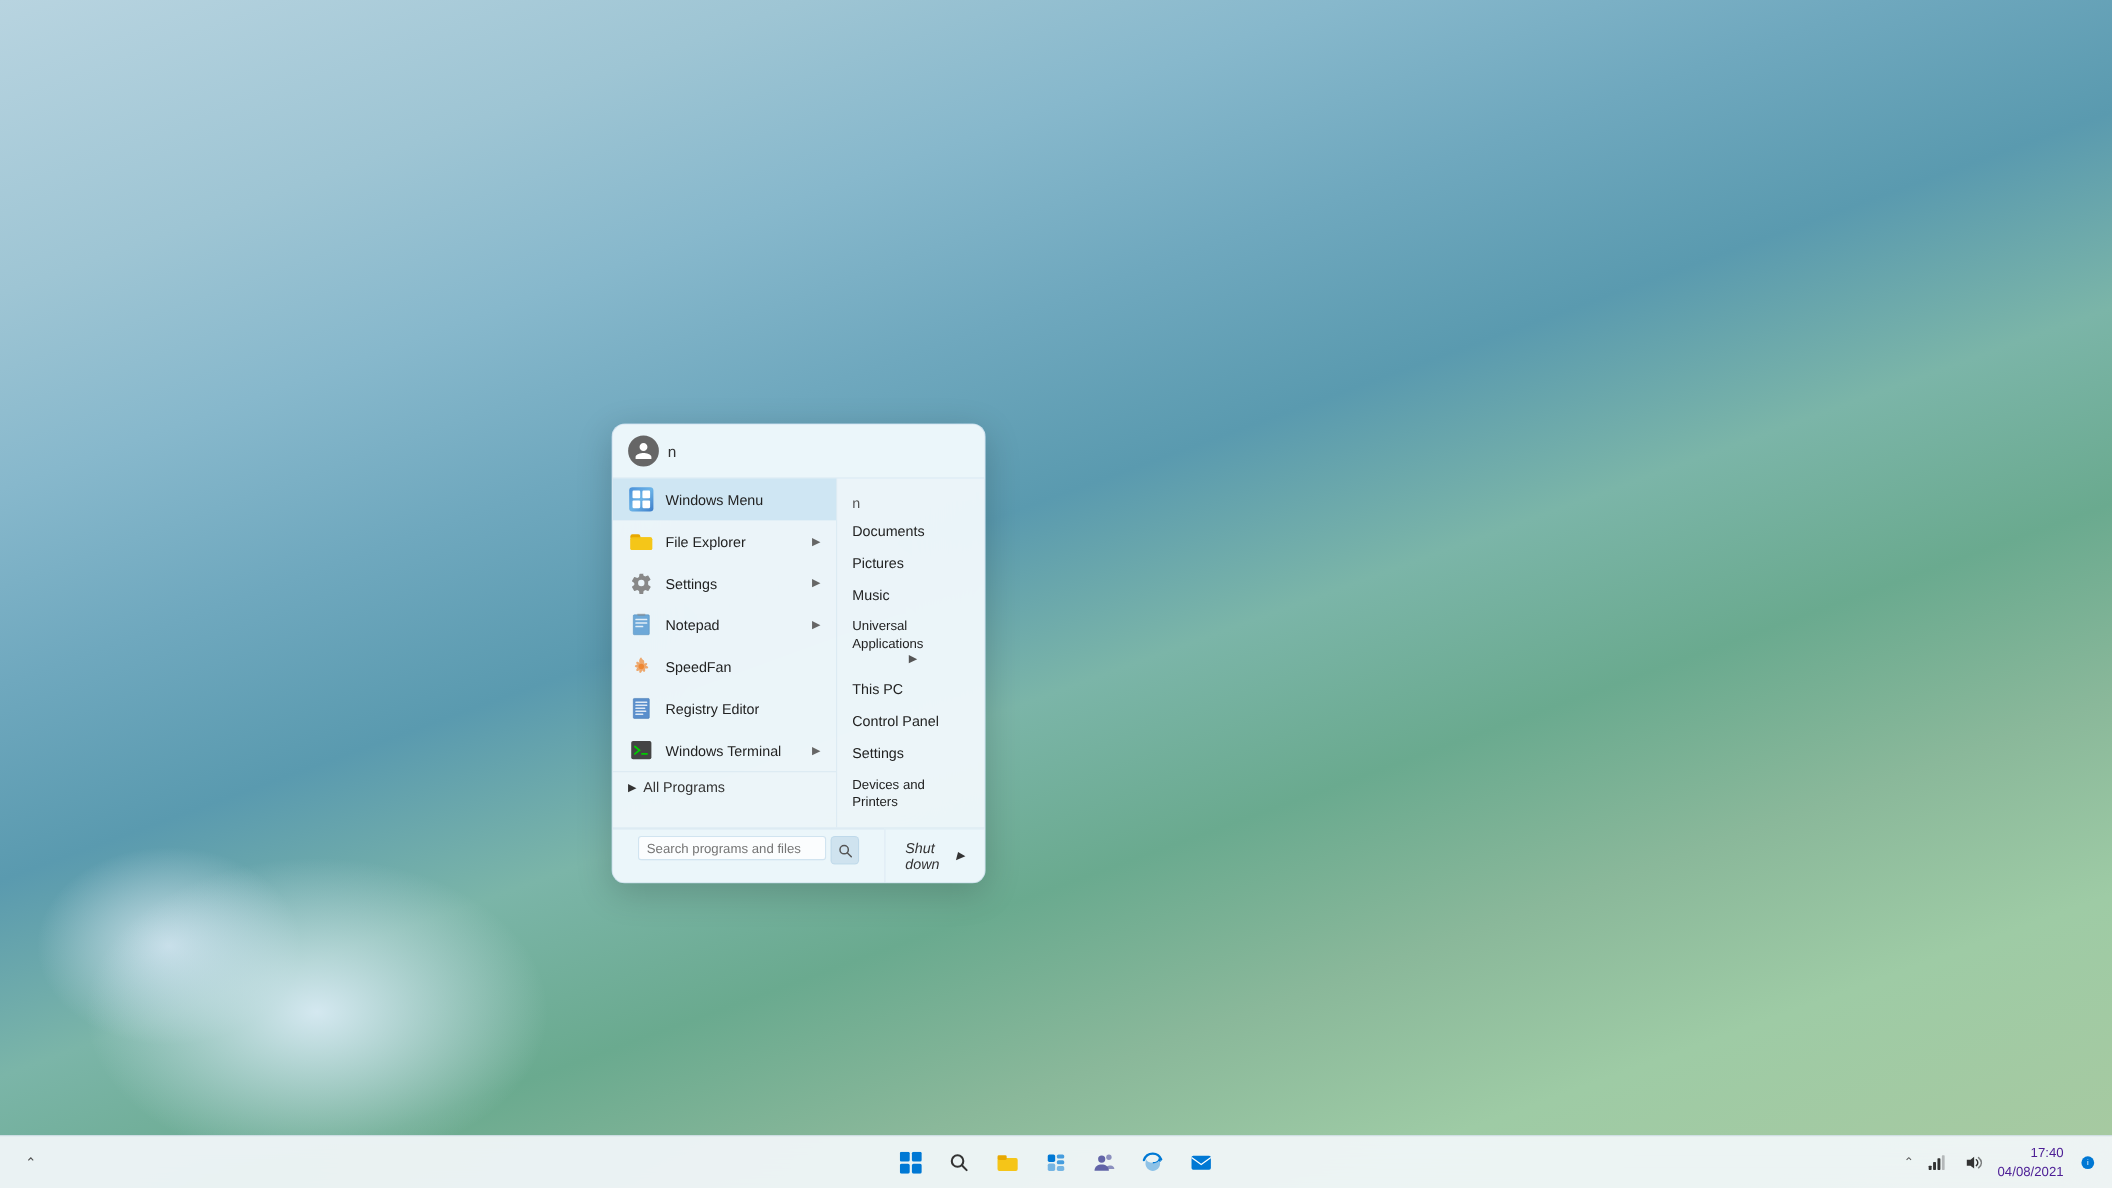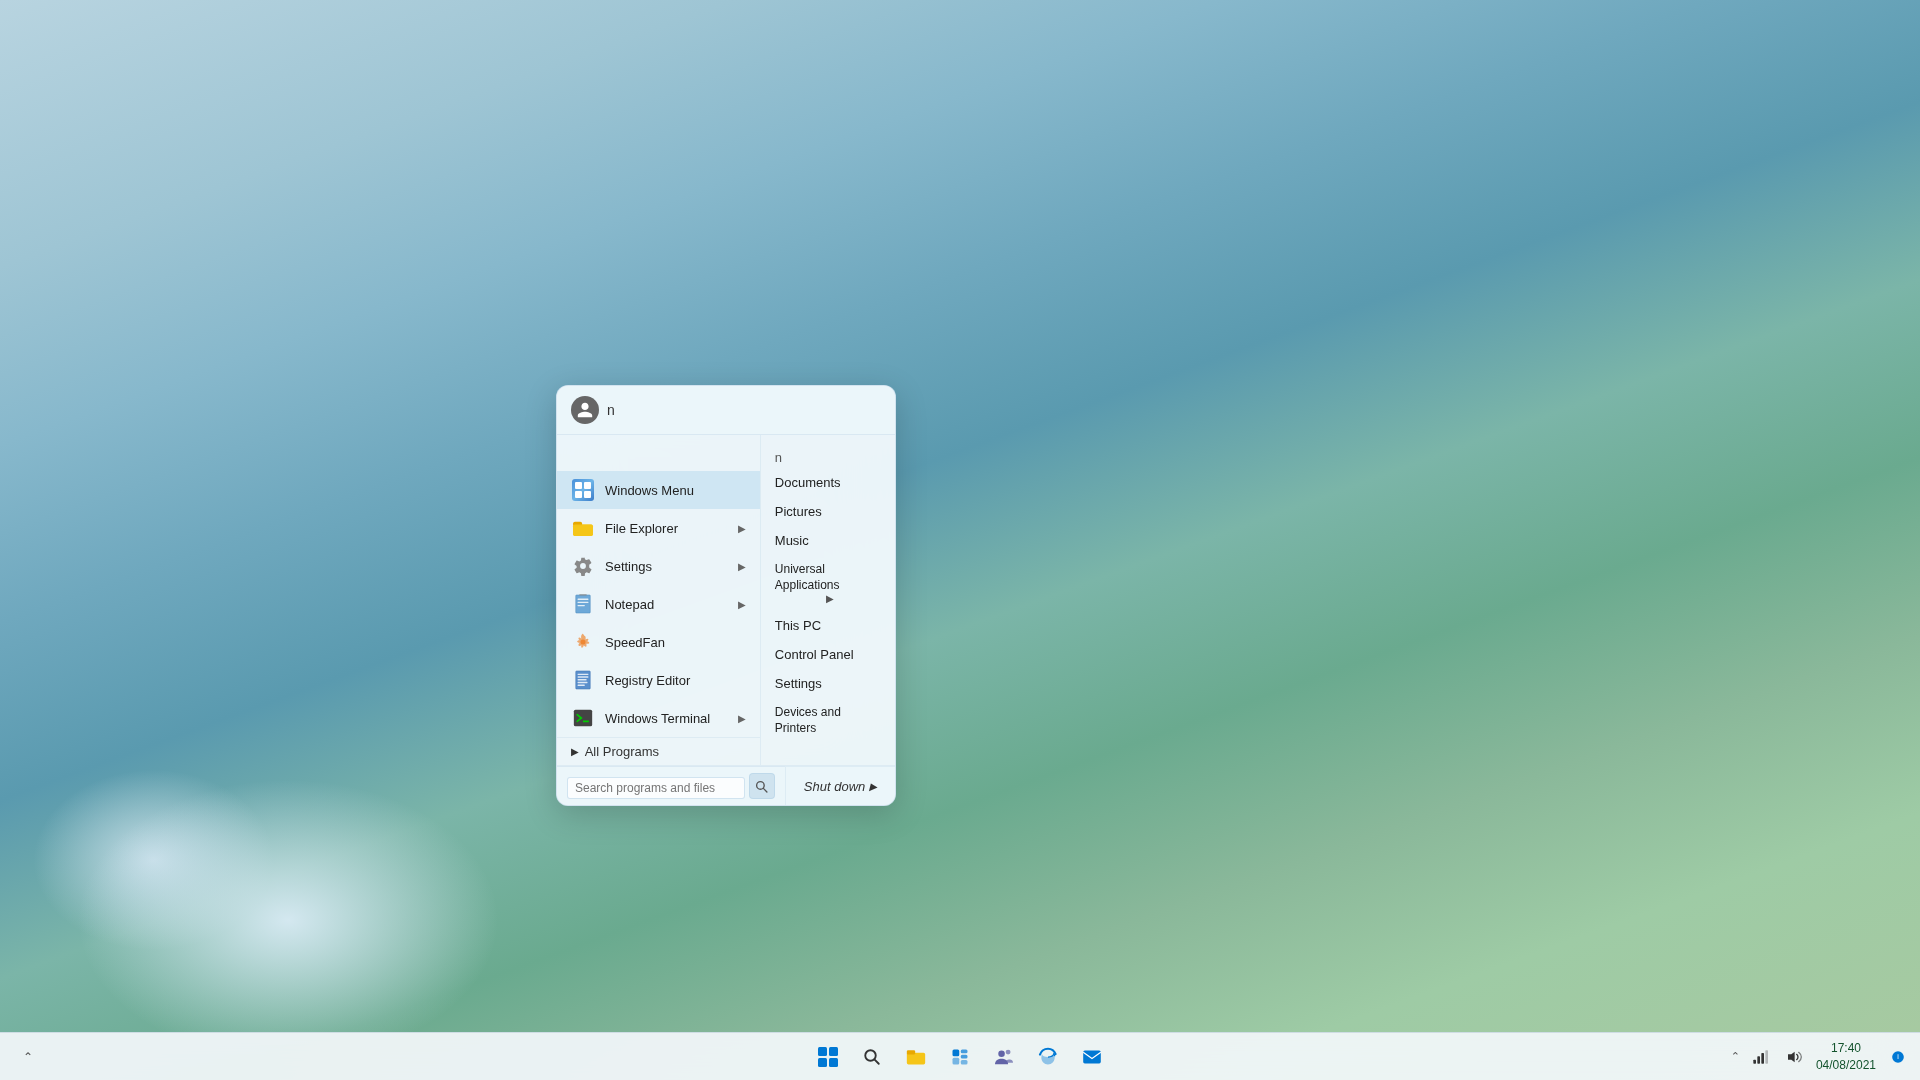--- a/index.html
+++ b/index.html
@@ -86,23 +86,23 @@
       height: 40px;
       display: flex;
       align-items: center;
       justify-content: center;
       border-radius: 6px;
       cursor: pointer;
       font-size: 20px;
     }
 
     .clock {
-      text-align: center;
+      text-align: right;
       font-size: 12px;
-      color: #14532d;
+      color: #4c1d95;
       line-height: 1.4;
     }
 
     
     .start-menu {
       position: absolute;
       left: 556px;
       top: 385px;
       width: 340px;
       background: rgba(240, 248, 252, 0.96);
@@ -218,22 +218,22 @@
     }
 
     .all-programs .arrow {
       font-size: 10px;
       margin-right: 6px;
     }
 
     
     .start-search-bottom {
       display: flex;
-      align-items: flex-end;
-      padding: 6px 10px;
+      align-items: flex-start;
+      padding: 6px 23px;
       background: rgba(235, 245, 250, 0.9);
       border-top: 1px solid rgba(200, 220, 235, 0.5);
     }
 
     .start-search-bottom input {
       flex: 1;
       border: 1px solid rgba(180, 210, 230, 0.6);
       background: rgba(255,255,255,0.8);
       border-radius: 4px;
       padding: 4px 8px;
@@ -304,21 +304,20 @@
     
     .ua-arrow {
       font-size: 10px;
       margin-left: 4px;
       color: #555;
     }
 
     
     .menu-item.active {
       background: rgba(180, 215, 235, 0.5);
-      margin-top: 36px;
     }
   </style>
 </head>
 <body>
 
 <div class="desktop">
 
   <div class="landscape"></div>
 
   <div class="start-menu">

